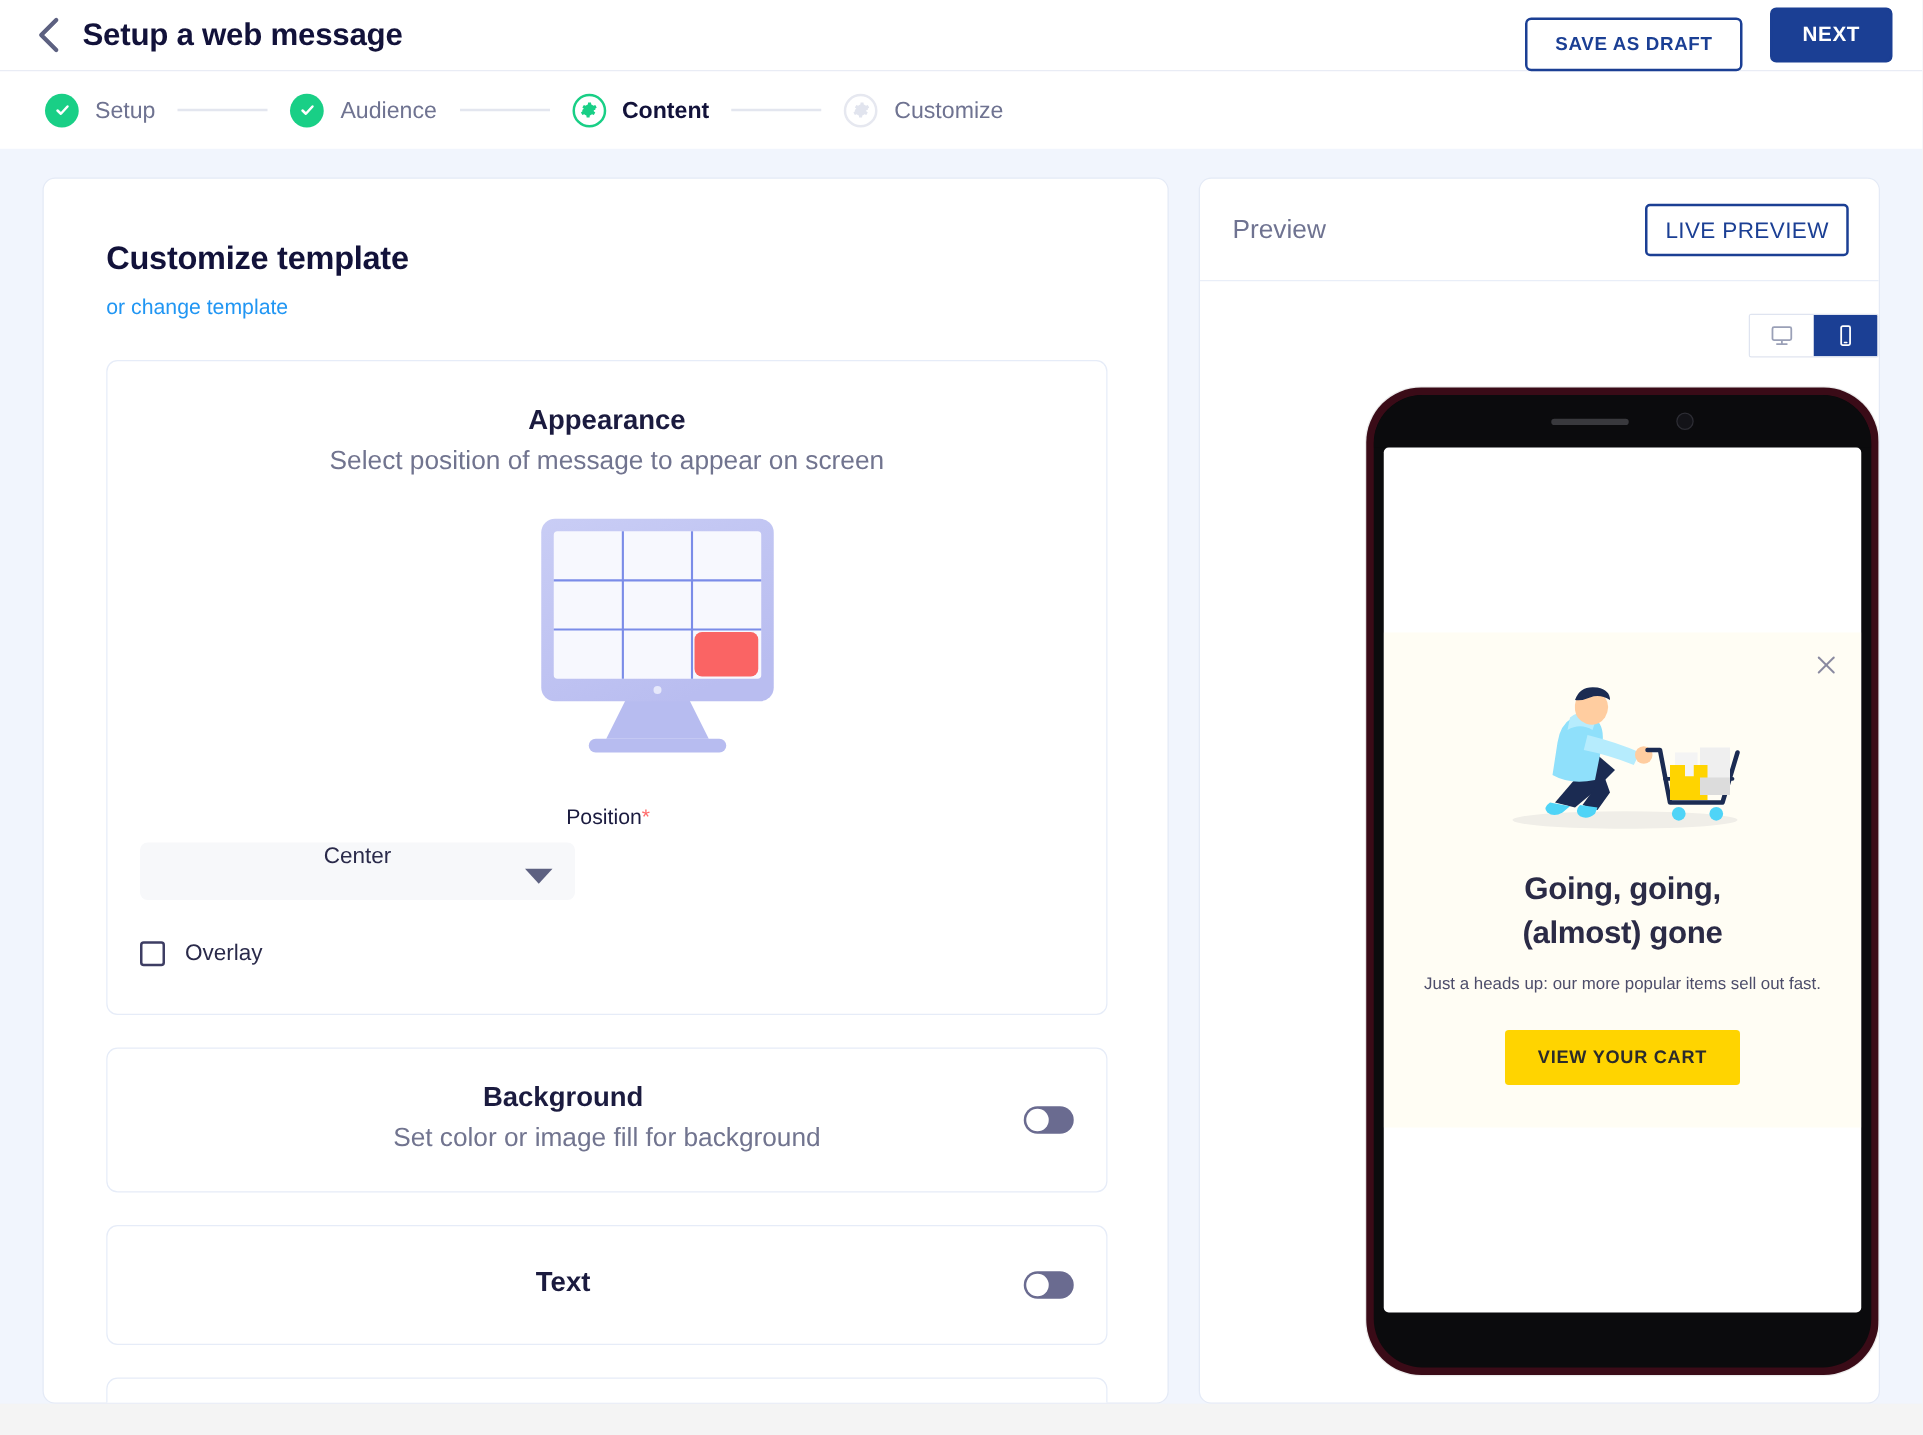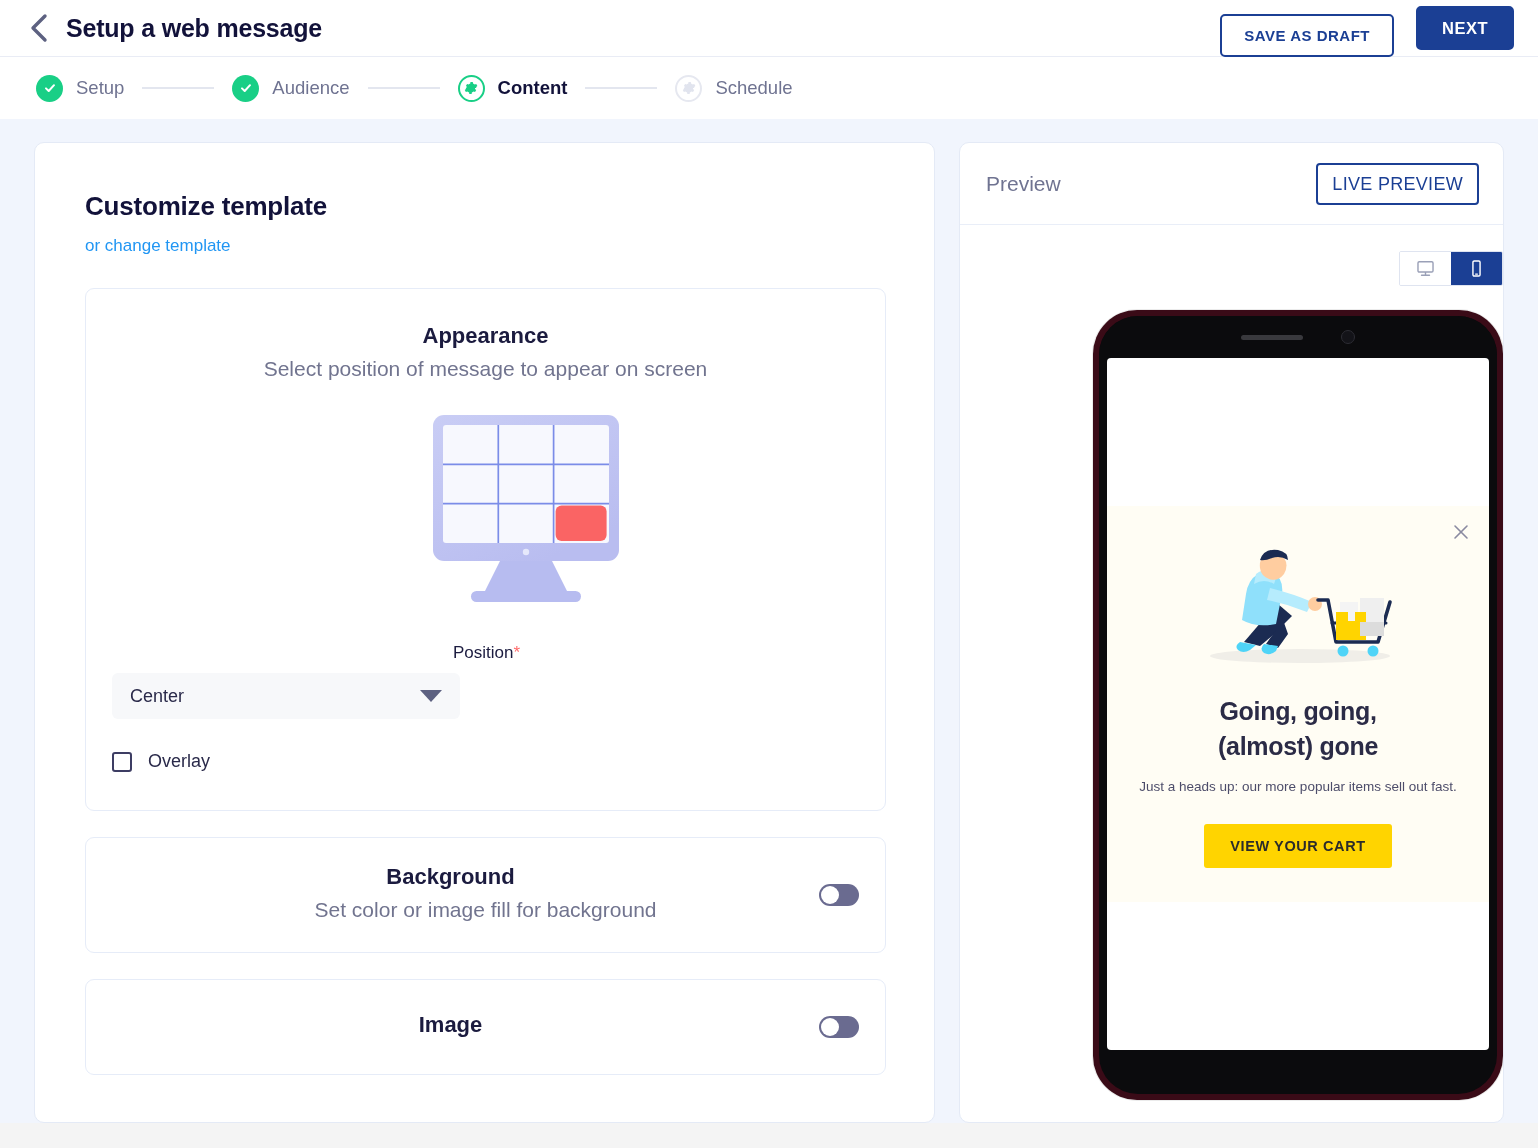--- a/index.html
+++ b/index.html
@@ -73,21 +73,21 @@
   .sec-title { font-size:22px; font-weight:700; color:#1b1b3f; }
   .sec-sub { font-size:21px; color:#71748f; margin-top:8px; }
 
   
   .monitor-wrap { margin: 32px 0 0 80px; }
 
   .field-label { font-size:17px; color:#1b1b3f; margin: 30px 0 10px 2px; }
   .req { color:#ff6b6b; }
   .select-box {
     width:348px; height:46px; background:#f7f8fa; border-radius:6px;
-    display:flex; align-items:center; padding: 0 18px; cursor:pointer;
+    display:flex; align-items:center; padding: 0 18px; cursor:pointer;flex-direction:column;
   }
   .select-value { font-size:18px; color:#2a2a4a; }
   .caret {
     margin-left:auto; width:0; height:0;
     border-left:11px solid transparent; border-right:11px solid transparent;
     border-top:12px solid #5d6181;
   }
   .checkrow { display:flex; align-items:center; gap:16px; margin-top:32px; cursor:pointer; }
   .checkbox { width:20px; height:20px; border:2px solid #3d3d63; border-radius:3px; background:#fff; flex:none; }
   .checkrow-label { font-size:18px; color:#2a2a4a; }
@@ -215,21 +215,21 @@
       <div class="step-label active">Content</div>
     </div>
     <div class="step-line"></div>
 
     <div class="step">
       <div class="step-circle todo">
         <svg width="14" height="14" viewBox="0 0 24 24">
           <path fill="#e1e4ee" d="M12 8.2a3.8 3.8 0 100 7.6 3.8 3.8 0 000-7.6zm9 3.8c0-.6-.05-1.2-.15-1.75l2.1-1.6-2-3.5-2.5 1a9 9 0 00-3-1.75L15.1 1.6h-4l-.35 2.8a9 9 0 00-3 1.75l-2.5-1-2 3.5 2.1 1.6A10 10 0 003.2 12c0 .6.05 1.2.15 1.75l-2.1 1.6 2 3.5 2.5-1a9 9 0 003 1.75l.35 2.8h4l.35-2.8a9 9 0 003-1.75l2.5 1 2-3.5-2.1-1.6c.1-.55.15-1.15.15-1.75z"></path>
         </svg>
       </div>
-      <div class="step-label">Schedule</div>
+      <div class="step-label">Customize</div>
     </div>
   </div>
 
   <div class="body-wrap">
 
     <div class="card left-panel">
 
       <div class="ct-head">
         <div class="ct-title">Customize template</div>
         <div class="ct-link">or change template</div>
@@ -284,20 +284,26 @@
       </div>
 
       <div class="section toggle-sec">
         <div class="sec-title">Background</div>
         <div class="sec-sub">Set color or image fill for background</div>
         <div class="switch">
           <span class="knob"></span>
         </div>
       </div>
 
+      <div class="section toggle-sec">
+        <div class="sec-title">Text</div>
+        <div class="switch">
+          <span class="knob"></span>
+        </div>
+      </div>
 
       <div class="section toggle-sec">
         <div class="sec-title">Image</div>
         <div class="switch">
           <span class="knob"></span>
         </div>
       </div>
 
     </div>
 

